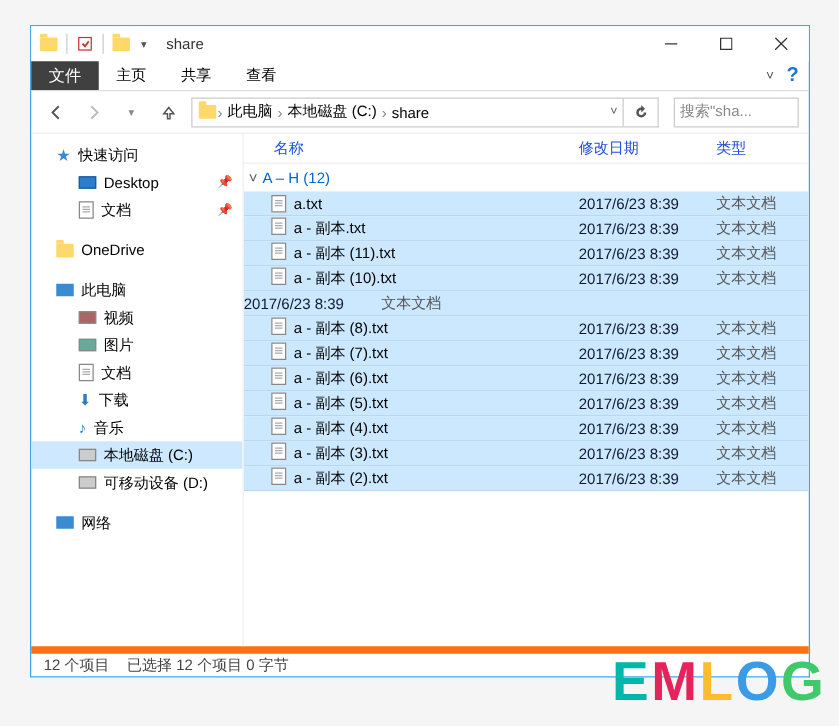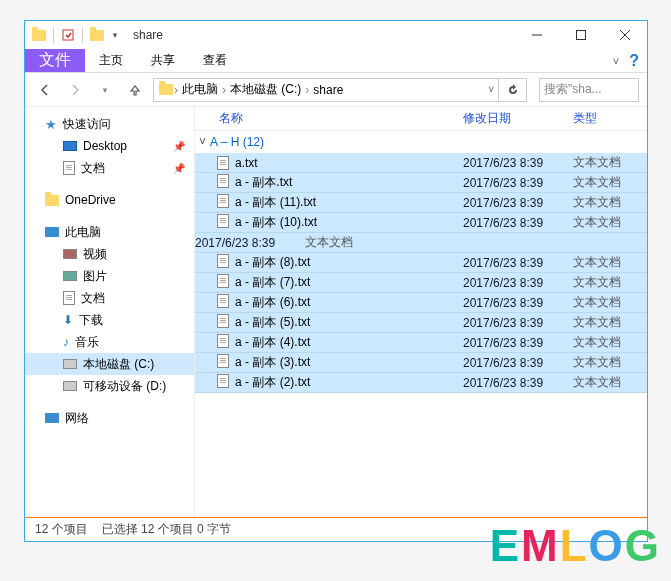--- a/index.html
+++ b/index.html
@@ -6,21 +6,21 @@
 body { background: #f5f5f5; width: 671px; height: 581px; position: relative; }
 .window { position: absolute; left: 24px; top: 20px; width: 624px; height: 522px; background: #fff; border: 1px solid #3fa7e8; }
 .titlebar { height: 28px; display: flex; align-items: center; padding-left: 6px; background: #fff; }
 .titlebar .qat { display: flex; align-items: center; gap: 2px; }
 .tb-icon { width: 16px; height: 16px; display: inline-flex; align-items: center; justify-content: center; }
 .tb-sep { width: 1px; height: 16px; background: #ccc; margin: 0 4px; }
 .tb-title { margin-left: 10px; font-size: 12px; color: #333; }
 .win-controls { margin-left: auto; display: flex; }
 .win-btn { width: 44px; height: 28px; display: flex; align-items: center; justify-content: center; font-size: 12px; color: #333; }
 .ribbon { height: 24px; display: flex; align-items: stretch; border-bottom: 1px solid #ddd; }
-.ribbon-file { background: #8b5cf6; color: #fff; font-size: 16px; padding: 0 14px; display: flex; align-items: center; }
+.ribbon-file { background: #404040; color: #fff; font-size: 13px; padding: 0 14px; display: flex; align-items: center; }
 .ribbon-tab { font-size: 12px; color: #000000; padding: 0 14px; display: flex; align-items: center; }
 .ribbon-right { margin-left: auto; display: flex; align-items: center; padding-right: 8px; gap: 10px; }
 .navbar { height: 34px; display: flex; align-items: center; padding: 0 8px; gap: 6px; border-bottom: 1px solid #eee; }
 .nav-btn { width: 24px; height: 24px; display: flex; align-items: center; justify-content: center; color: #555; }
 .nav-btn.disabled { color: #bbb; }
 .address { flex: 1; border: 1px solid #ccc; height: 24px; display: flex; align-items: center; padding: 0 4px; font-size: 12px; }
 .address .crumb { padding: 0 4px; }
 .address .sep { color: #888; }
 .refresh { width: 28px; height: 24px; border: 1px solid #ccc; border-left: none; display: flex; align-items: center; justify-content: center; }
 .searchbox { width: 100px; height: 24px; border: 1px solid #ccc; margin-left: 6px; display: flex; align-items: center; padding: 0 4px; font-size: 12px; color: #888; }
@@ -35,21 +35,21 @@
 .cols { display: flex; height: 24px; border-bottom: 1px solid #eee; font-size: 12px; color: #1d4ed8; align-items: center; }
 .col-name { width: 268px; padding-left: 24px; }
 .col-date { width: 110px; }
 .col-type { flex: 1; }
 .group-header { display: flex; align-items: center; height: 22px; font-size: 12px; color: #0066cc; padding-left: 4px; gap: 4px; }
 .filelist { overflow-y: auto; }
 .row { display: flex; align-items: center; height: 20px; font-size: 12px; background: #cce8ff; border-bottom: 1px solid #b8d8f0; }
 .row .fname { width: 268px; padding-left: 22px; display: flex; align-items: flex-start; gap: 6px; }
 .row .fdate { width: 110px; color: #0f172a; }
 .row .ftype { flex: 1; color: #555; }
-.statusbar { height: 24px; border-top: 1px solid #f97316; display: flex; align-items: center; font-size: 12px; color: #444; padding: 0 10px; gap: 14px; }
+.statusbar { height: 24px; border-top: 6px solid #f97316; display: flex; align-items: center; font-size: 12px; color: #444; padding: 0 10px; gap: 14px; }
 .folder-ico { width: 14px; height: 11px; background: #ffd86b; border-radius: 1px; position: relative; }
 .folder-ico::before { content: ""; position: absolute; top: -3px; left: 0; width: 6px; height: 3px; background: #ffd86b; border-radius: 1px 1px 0 0; }
 .file-ico { width: 12px; height: 14px; border: 1px solid #888; background: #fff; position: relative; }
 .file-ico::before { content: ""; position: absolute; left: 2px; top: 3px; width: 6px; height: 1px; background: #aaa; box-shadow: 0 2px 0 #aaa, 0 4px 0 #aaa; }
 .star-ico { color: #3b8bd0; font-size: 13px; }
 .desktop-ico { width: 14px; height: 10px; background: #2c7cd0; border: 1px solid #1a5a9e; }
 .pc-ico { width: 14px; height: 10px; background: #3b8bd0; }
 .drive-ico { width: 14px; height: 10px; background: #ccc; border: 1px solid #888; }
 .net-ico { width: 14px; height: 10px; background: #3b8bd0; }
 .watermark { position: absolute; right: 10px; bottom: 10px; font-family: Arial Black, Arial, sans-serif; font-size: 44px; font-weight: 900; letter-spacing: 2px; }

